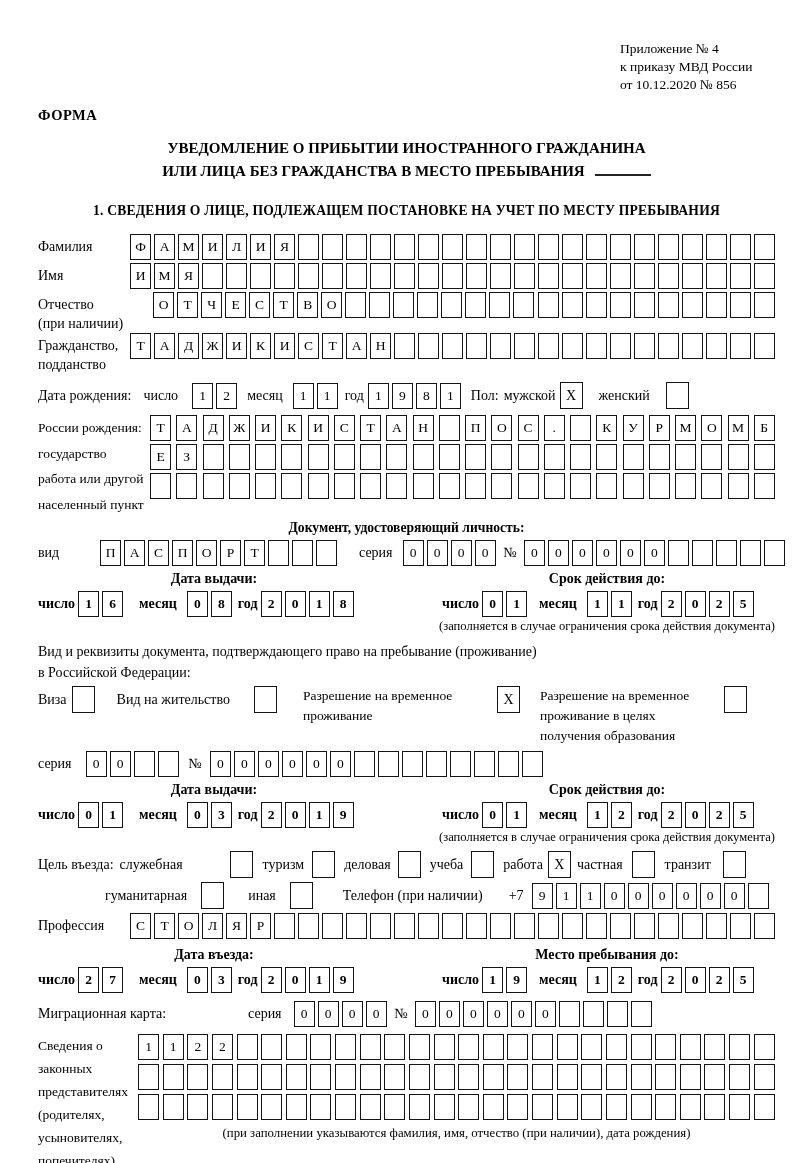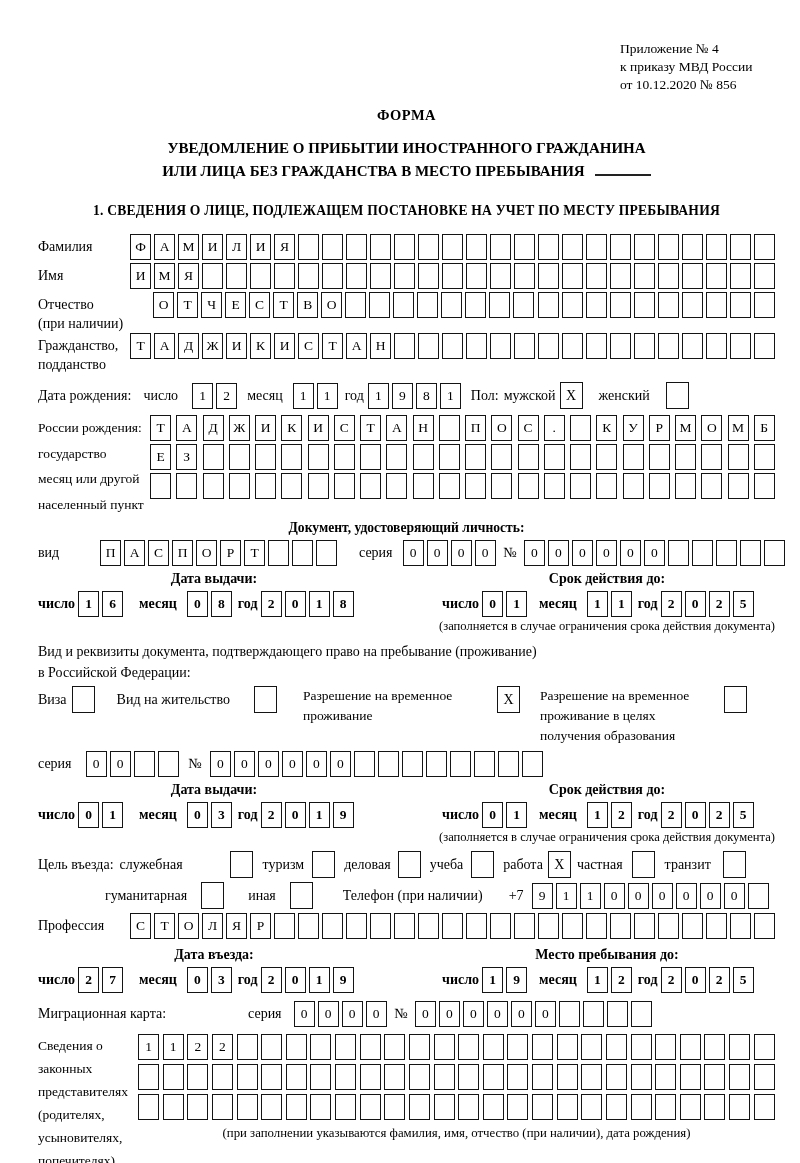--- a/index.html
+++ b/index.html
@@ -2,21 +2,21 @@
 <html><head>
 <meta charset="utf-8">
 <style>
   html,body{margin:0;padding:0;background:#fff;}
   .page{position:relative;width:800px;height:1163px;box-sizing:border-box;
         padding:40px 25px 0 38px;background:#fff;color:#000;
         font-family:"Liberation Serif","DejaVu Serif",serif;overflow:hidden;}
   .multiline{white-space:pre-line;}
   .appendix{margin-left:582px;font-size:13.5px;line-height:18px;}
   .amendment{margin-top:4px;font-size:12.5px;line-height:16px;}
-  .forma{margin-top:13px;text-align:center;font-weight:bold;font-size:14.5px;letter-spacing:.5px;}
+  .forma{margin-top:13px;text-align:left;font-weight:bold;font-size:14.5px;letter-spacing:.5px;}
   .title{margin-top:13px;text-align:center;font-weight:bold;font-size:15px;line-height:23px;}
   .title-underline{display:inline-block;width:56px;border-bottom:2px solid #222;margin-left:10px;vertical-align:baseline;}
   .sect{margin-top:20px;font-weight:bold;font-size:13.6px;text-align:center;letter-spacing:.2px;}
   .row{display:flex;align-items:flex-start;}
   .lbl{font-size:14px;line-height:26px;flex:none;}
   .lab2{font-size:14px;line-height:19px;flex:none;}
   .cell{width:21px;height:26px;box-sizing:border-box;border:1.6px solid #141414;
         display:inline-flex;align-items:center;justify-content:center;
         font-size:13.5px;font-family:"Liberation Serif",serif;flex:none;background:#fff;}
   .cellrow{display:flex;justify-content:space-between;flex:1;min-width:0;}
@@ -220,21 +220,21 @@
     <span class="lbl" style="margin-left:5px;">мужской</span>
     <span class="checkbox" style="margin-left:4px;">X</span>
     <span class="lbl" style="margin-left:16px;">женский</span>
     <span class="checkbox" style="margin-left:16px;"></span>
   </div>
 
   <div class="row" style="margin-top:6px;">
     <div class="bplabels">
       <div>России рождения:</div>
       <div>государство</div>
-      <div>месяц или другой</div>
+      <div>работа или другой</div>
       <div>населенный пункт</div>
     </div>
     <div class="bpcells">
       <div class="cellrow">
           <span class="cell">Т</span>
           <span class="cell">А</span>
           <span class="cell">Д</span>
           <span class="cell">Ж</span>
           <span class="cell">И</span>
           <span class="cell">К</span>

